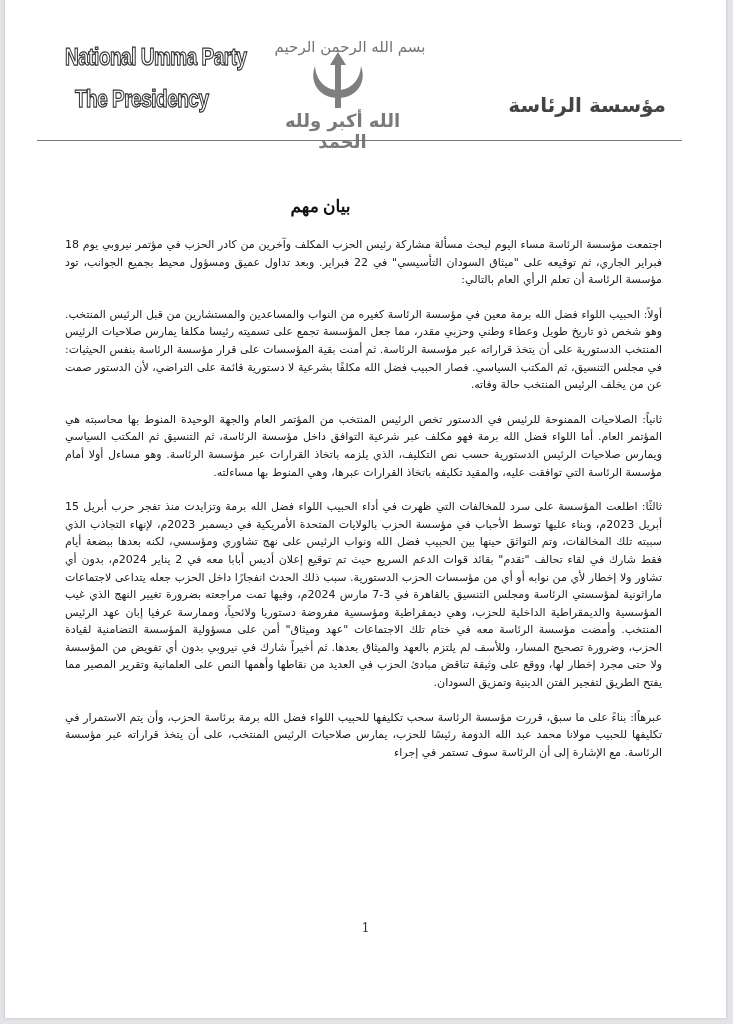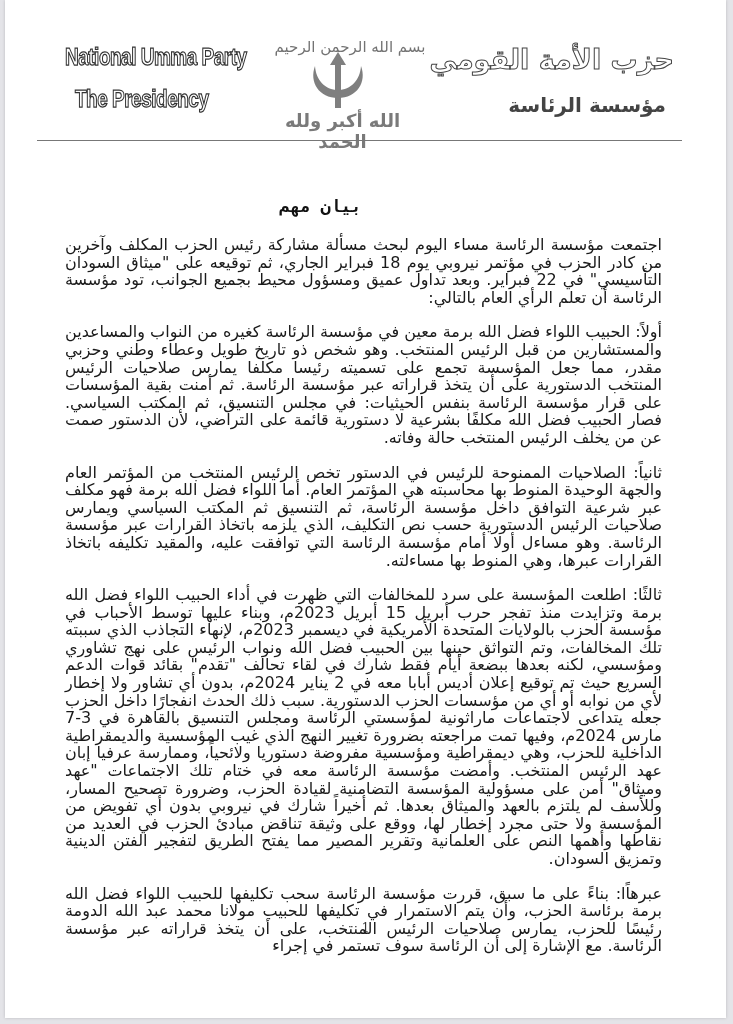--- a/index.html
+++ b/index.html
@@ -38,27 +38,27 @@
   .ar-presidency {
     position: absolute; right: 60px; top: 93px; direction: rtl;
     font-size: 20px; font-weight: bold; color: #444; margin-left: 16px;
   }
   .header-rule {
     position: absolute; left: 32px; top: 140px; width: 645px; height: 0;
     border-top: 1.5px solid #777;
   }
   .doc-title {
     position: absolute; left: 0; top: 196px; width: 631px; text-align: center;
-    font-family: Liberation Mono, monospace; font-weight: bold; font-size: 17px;
+    font-family: Liberation Serif, serif; font-weight: bold; font-size: 17px;
     direction: rtl; color: #111;
   }
   .body-text {
     position: absolute; left: 60px; top: 236px; width: 597px;
     direction: rtl; text-align: justify; text-align-last: right;
-    font-family: "DejaVu Sans", sans-serif; font-size: 16px; line-height: 17.6px;
+    font-family: "DejaVu Sans", sans-serif; font-size: 11px; line-height: 17.6px;
     color: #1a1a1a;
   }
   .para { margin: 0 0 17px 0; }
   .para-label { font-weight: normal; }
   .page-number {
     position: absolute; left: 0; top: 921px; width: 721px; text-align: center;
     font-family: "DejaVu Serif", serif; font-size: 12px; color: #333;
   }
 </style>
 </head>
@@ -73,21 +73,20 @@
     <div class="basmala">بسم الله الرحمن الرحيم</div>
 
     <svg class="emblem" viewBox="0 0 66 56">
       <path d="M10 14 C 4 30, 14 46, 33 46 C 52 46, 62 30, 56 14 C 55 28, 46 38, 33 38 C 20 38, 11 28, 10 14 Z" fill="#7f7f7f"></path>
       <rect x="30" y="10" width="6" height="46" fill="#7f7f7f"></rect>
       <path d="M33 0 L 41 13 L 25 13 Z" fill="#7f7f7f"></path>
     </svg>
 
     <div class="motto">الله أكبر  ولله الحمد</div>
 
-    <div class="ar-party">حزب الأمة القومي</div>
     <div class="ar-presidency">مؤسسة الرئاسة</div>
 
     <div class="header-rule"></div>
   </div>
 
   <div class="doc-title">بيان مهم</div>
 
   <div class="body-text">
     <p class="para">اجتمعت مؤسسة الرئاسة مساء اليوم لبحث مسألة مشاركة رئيس الحزب المكلف وآخرين من كادر الحزب في مؤتمر نيروبي يوم 18 فبراير الجاري، ثم توقيعه على "ميثاق السودان التأسيسي" في 22 فبراير. وبعد تداول عميق ومسؤول محيط بجميع الجوانب، تود مؤسسة الرئاسة أن تعلم الرأي العام بالتالي:</p>
 

